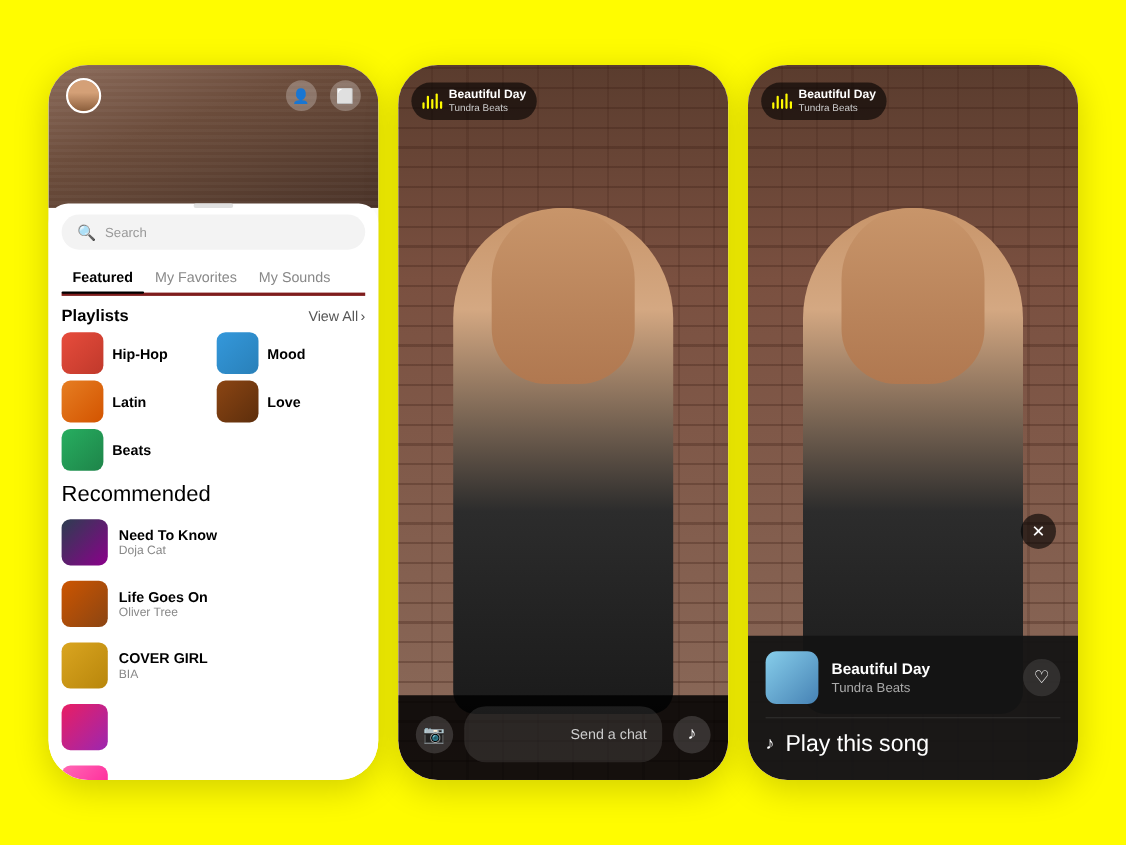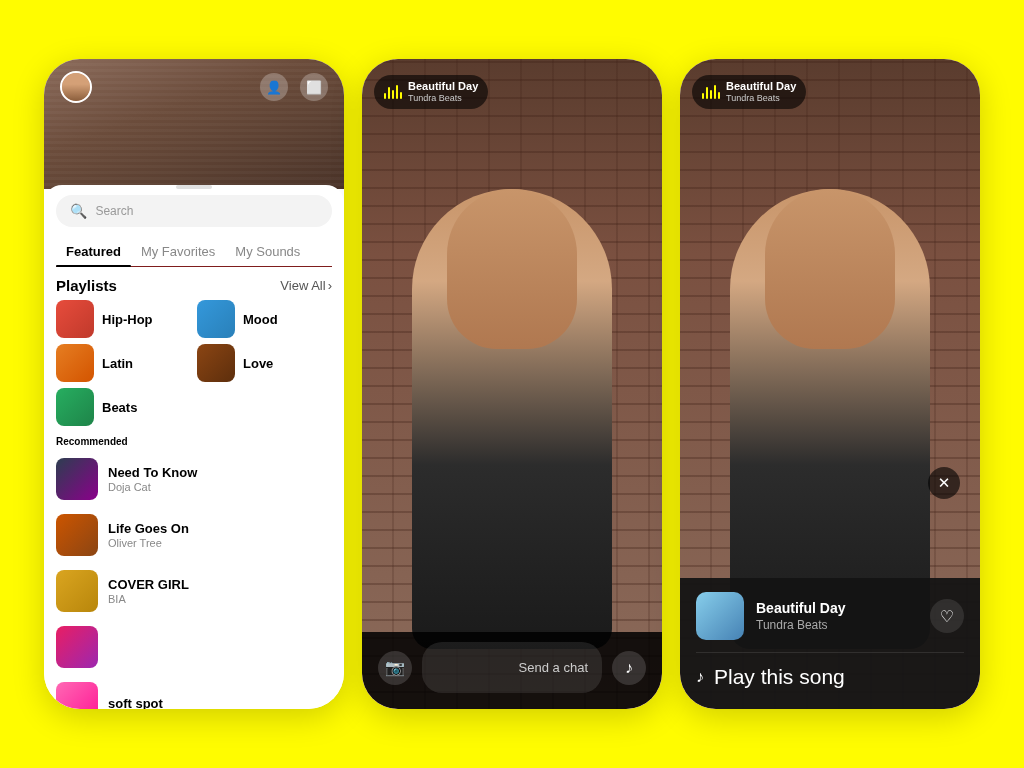--- a/index.html
+++ b/index.html
@@ -116,21 +116,21 @@
       color: #888;
       font-size: 14px;
     }
     .search-input {
       color: #999;
       font-size: 12px;
       flex: 1;
     }
     .tabs-row {
       display: flex;
-      border-bottom: 1px solid #7f1d1d;
+      border-bottom: 3px solid #7f1d1d;
       margin: 0 12px;
       text-align: center;
     }
     .tab {
       padding: 7px 10px;
       font-size: 13px;
       font-weight: 500;
       color: #888;
       cursor: pointer;
       position: relative;
@@ -194,22 +194,22 @@
     .playlist-thumb.viral { background: linear-gradient(135deg, #27ae60, #1e8449); }
     .playlist-thumb.snap { background: linear-gradient(135deg, #95a5a6, #7f8c8d); }
 
     .playlist-label {
       font-size: 13px;
       font-weight: 600;
       color: #000;
     }
 
     .recommended-title {
-      font-size: 10px;
-      font-weight: 700;
+      font-size: 20px;
+      font-weight: 400;
       padding: 10px 12px 4px;
     }
     .song-item {
       display: flex;
       align-items: center;
       padding: 7px 12px;
       gap: 10px;
     }
     .song-art {
       width: 42px;

